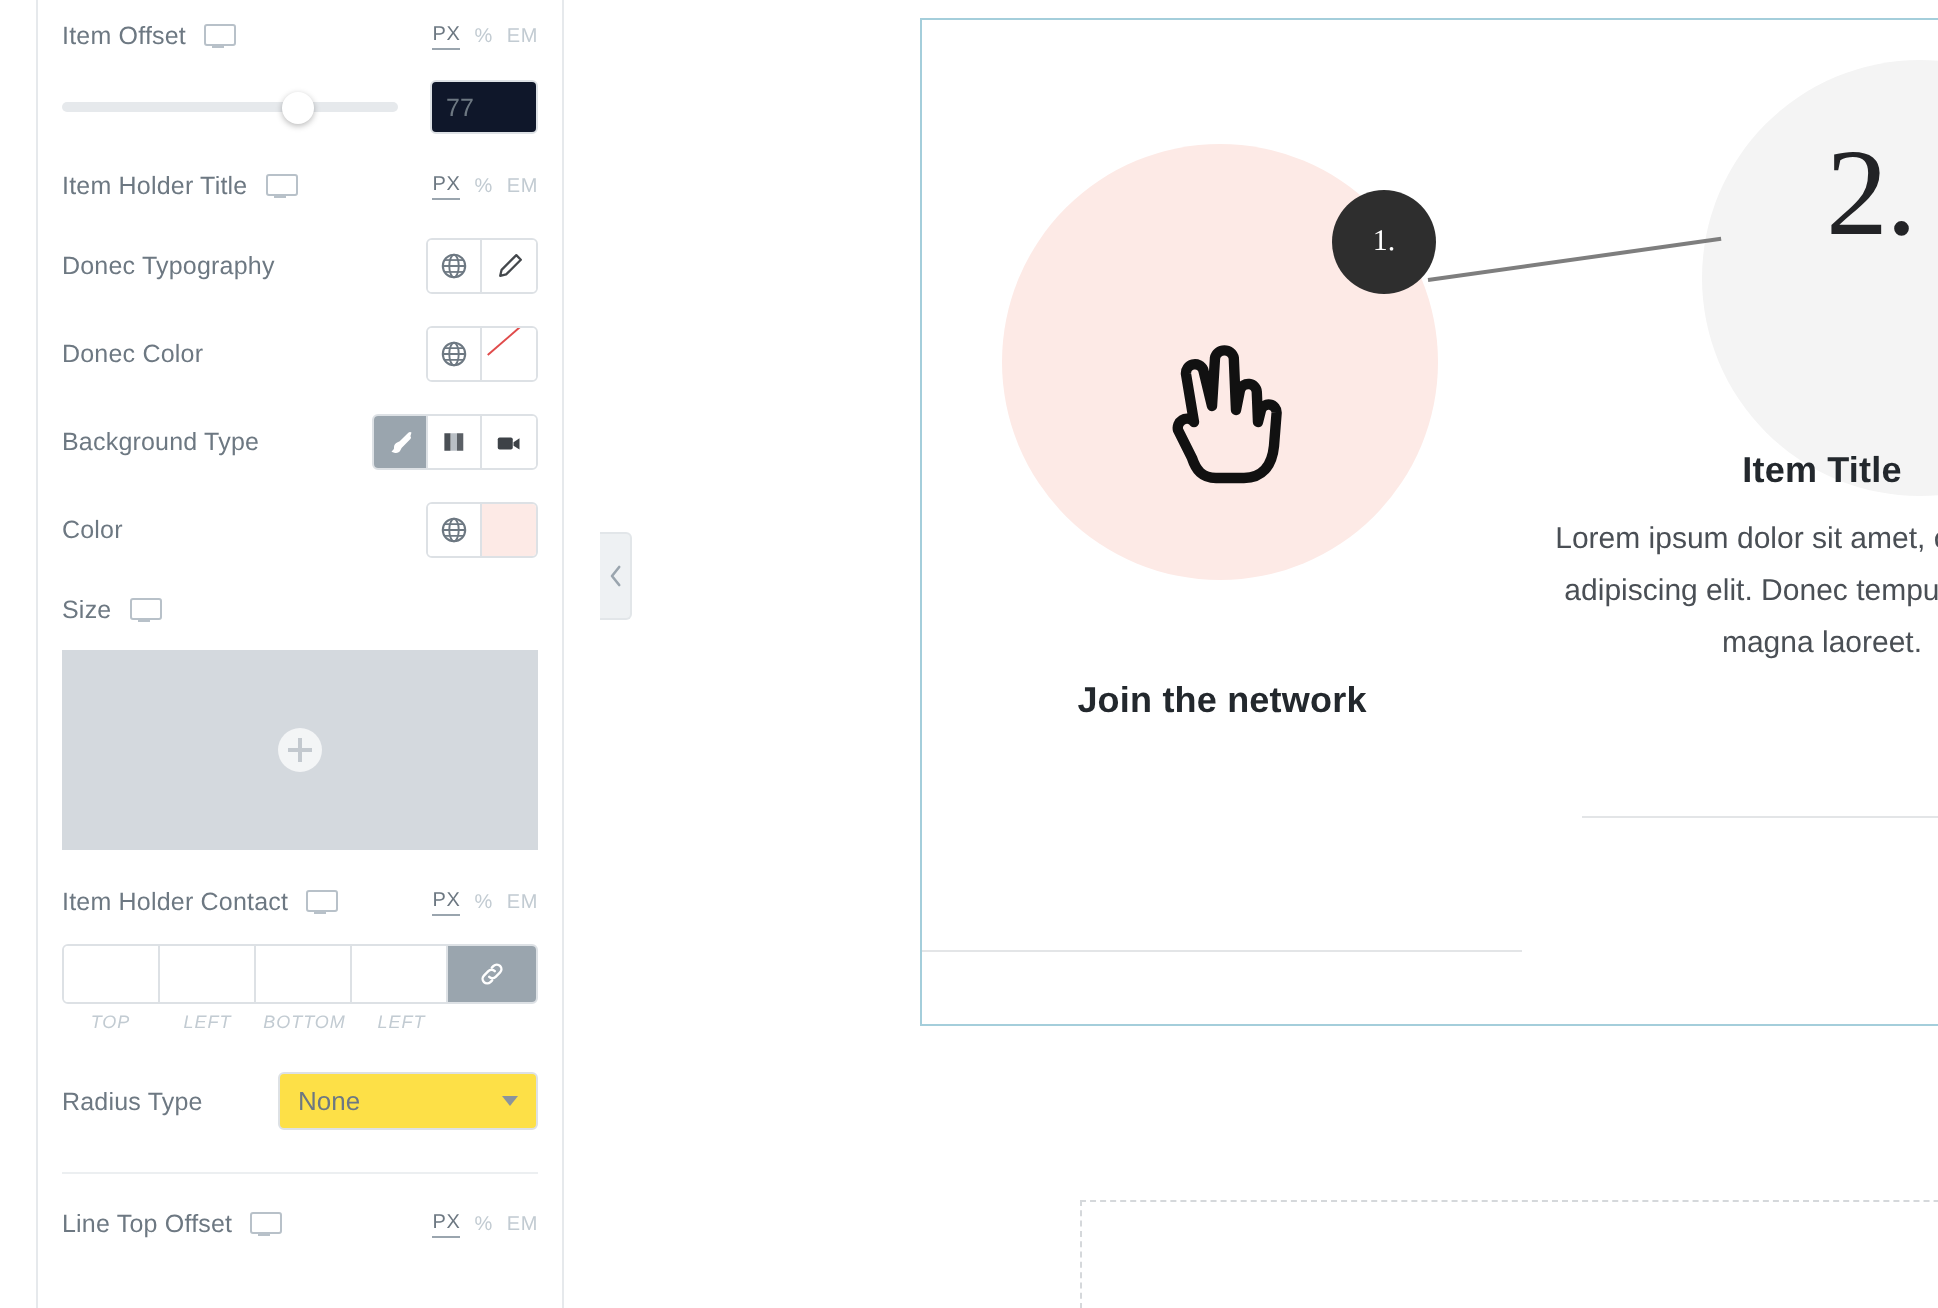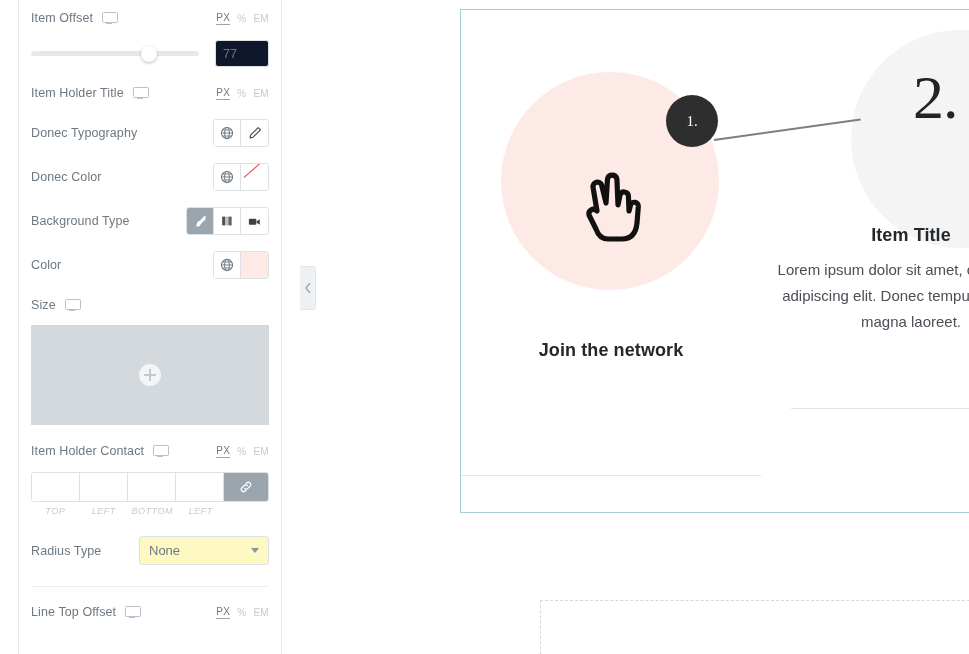--- a/index.html
+++ b/index.html
@@ -242,21 +242,21 @@
   .select-wrap {
     margin-left: auto;
     position: relative;
     width: 130px;
   }
   .sel-box {
     width: 130px;
     height: 29px;
     border: 1px solid #dde1e5;
     border-radius: 3px;
-    background: #fef9c3;
+    background: #fde047;
     display: flex;
     align-items: center;
     padding: 0 9px;
     font-size: 13px;
     color: #6d7882;
     cursor: pointer;
   }
   .caret {
     margin-left: auto;
     width: 0; height: 0;

